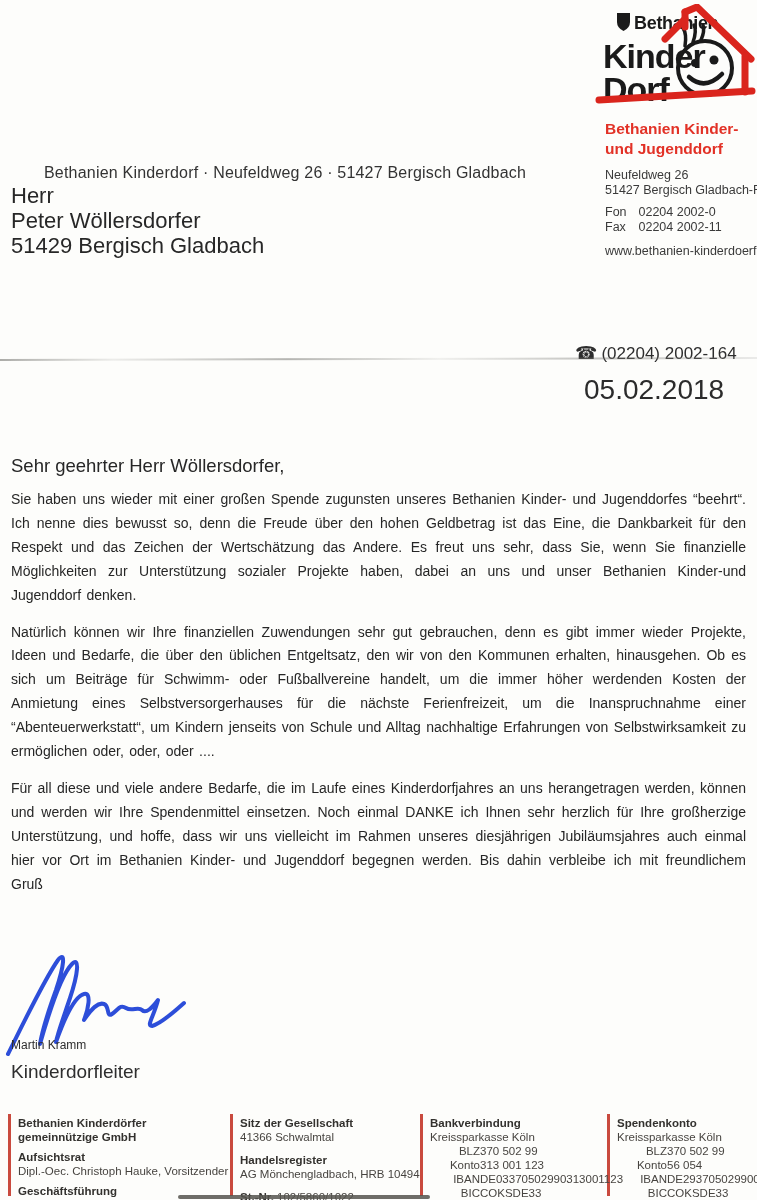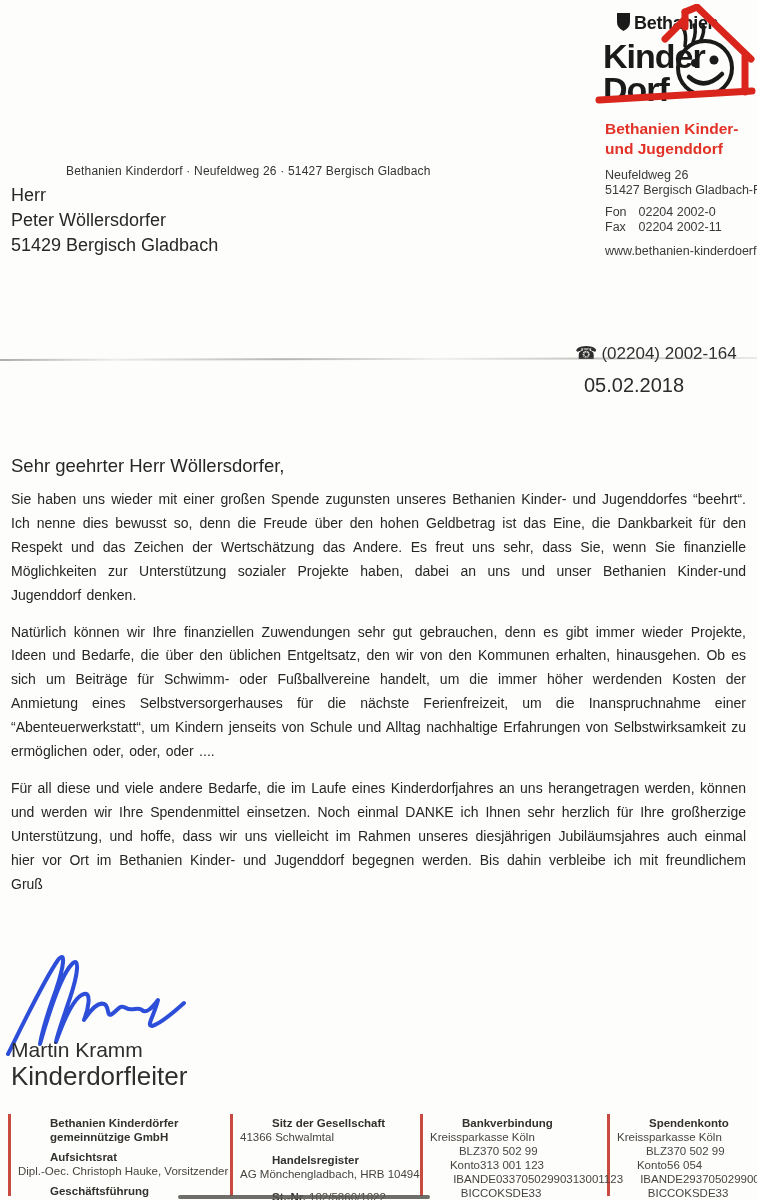--- a/index.html
+++ b/index.html
@@ -17,43 +17,43 @@
   .logo svg{width:100%;height:100%;}
   .logo text{font-family:"Liberation Sans",sans-serif;fill:#1a1a1a;}
   
   .hdr{position:absolute;left:605px;top:119px;width:200px;font-size:12.5px;color:#3a3a3a;line-height:15px;white-space:nowrap;}
   .hdr .org{color:#e23126;font-weight:bold;font-size:15.5px;line-height:20px;}
   .hdr .addr{margin-top:9px;}
   .hdr .fonfax{margin-top:7px;}
   .hdr .row .lbl{display:inline-block;width:30px;}
   .hdr .www{margin-top:9px;}
   
-  .sender-line{position:absolute;left:24px;top:164px;font-size:12px;color:#333;letter-spacing:.2px;white-space:nowrap;padding-left:42px;}
-  .recipient{position:absolute;left:11px;top:183px;font-size:18px;line-height:25px;color:#272727;}
+  .sender-line{position:absolute;left:2px;top:164px;font-size:16px;color:#333;letter-spacing:.2px;white-space:nowrap;padding-left:42px;}
+  .recipient{position:absolute;left:11px;top:183px;font-size:22px;line-height:25px;color:#272727;}
   
   .phone-line{position:absolute;left:575px;top:342px;font-size:17px;color:#2d2d2d;white-space:nowrap;}
   .phone-line .ic{font-size:18px;margin-right:4px;}
-  .date-line{position:absolute;left:584px;top:374px;font-size:20px;color:#2b2b2b;}
+  .date-line{position:absolute;left:584px;top:374px;font-size:28px;color:#2b2b2b;}
   
   .fold{position:absolute;left:0;top:358px;width:757px;height:1.6px;transform:rotate(-0.15deg);
     background:linear-gradient(90deg,
       rgba(105,105,100,.55) 0%,rgba(160,160,155,.18) 15%,rgba(110,110,105,.5) 38%,
       rgba(170,170,165,.15) 58%,rgba(115,115,110,.45) 80%,rgba(160,160,160,.2) 100%);}
   
   .salutation{position:absolute;left:11px;top:455px;font-size:18.5px;color:#262626;text-align:center;}
   .body-text{position:absolute;left:11px;top:488px;width:735px;}
   .body-text p{font-size:14px;line-height:23.9px;text-align:justify;margin:0 0 13px 0;color:#262626;word-spacing:1.5px;}
   
   .sig-svg{position:absolute;left:0px;top:950px;width:205px;height:115px;}
-  .sig-name{position:absolute;left:11px;top:1038px;font-size:21px;color:#2e2e2e;}
-  .sig-title{position:absolute;left:11px;top:1061px;font-size:26px;color:#2e2e2e;}
+  .sig-name{position:absolute;left:11px;top:1038px;font-size:12px;color:#2e2e2e;}
+  .sig-title{position:absolute;left:11px;top:1061px;font-size:19px;color:#2e2e2e;}
   
   .fbar{position:absolute;top:1114px;width:2.5px;height:82px;background:#c94a3e;}
   .fcol{position:absolute;top:1116px;font-size:11.5px;line-height:14px;color:#474440;white-space:nowrap;}
-  .fcol .b{font-weight:bold;color:#33312e;margin-left:32px;}
+  .fcol .b{font-weight:bold;color:#33312e;}
   .fcol .gap{margin-top:6px;}
   .fcol .gap2{margin-top:9px;}
   .fcol .brow .l{display:inline-block;width:50px;text-align:right;}
   .artifact{position:absolute;left:178px;top:1195px;width:252px;height:3.5px;background:#55534e;border-radius:2px;opacity:.85;}
 </style>
 </head>
 <body>
 
 <div class="page">
 

